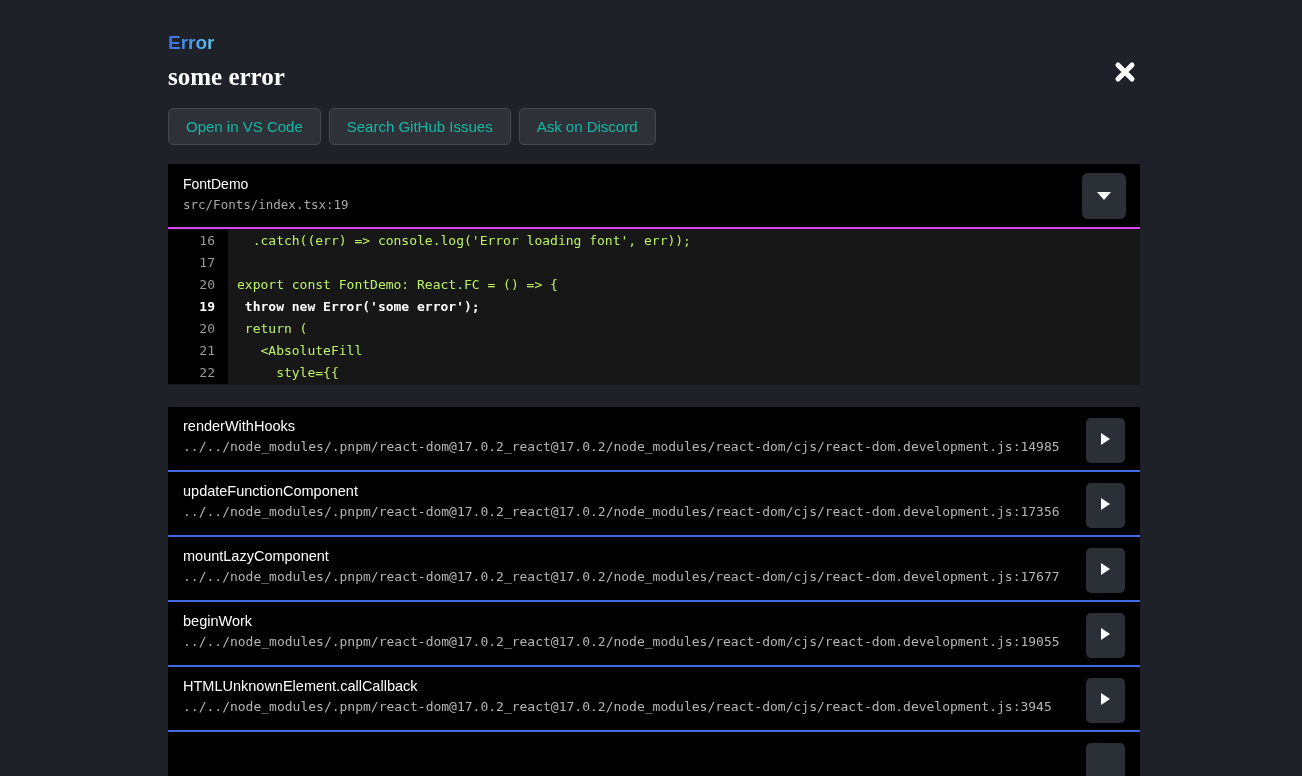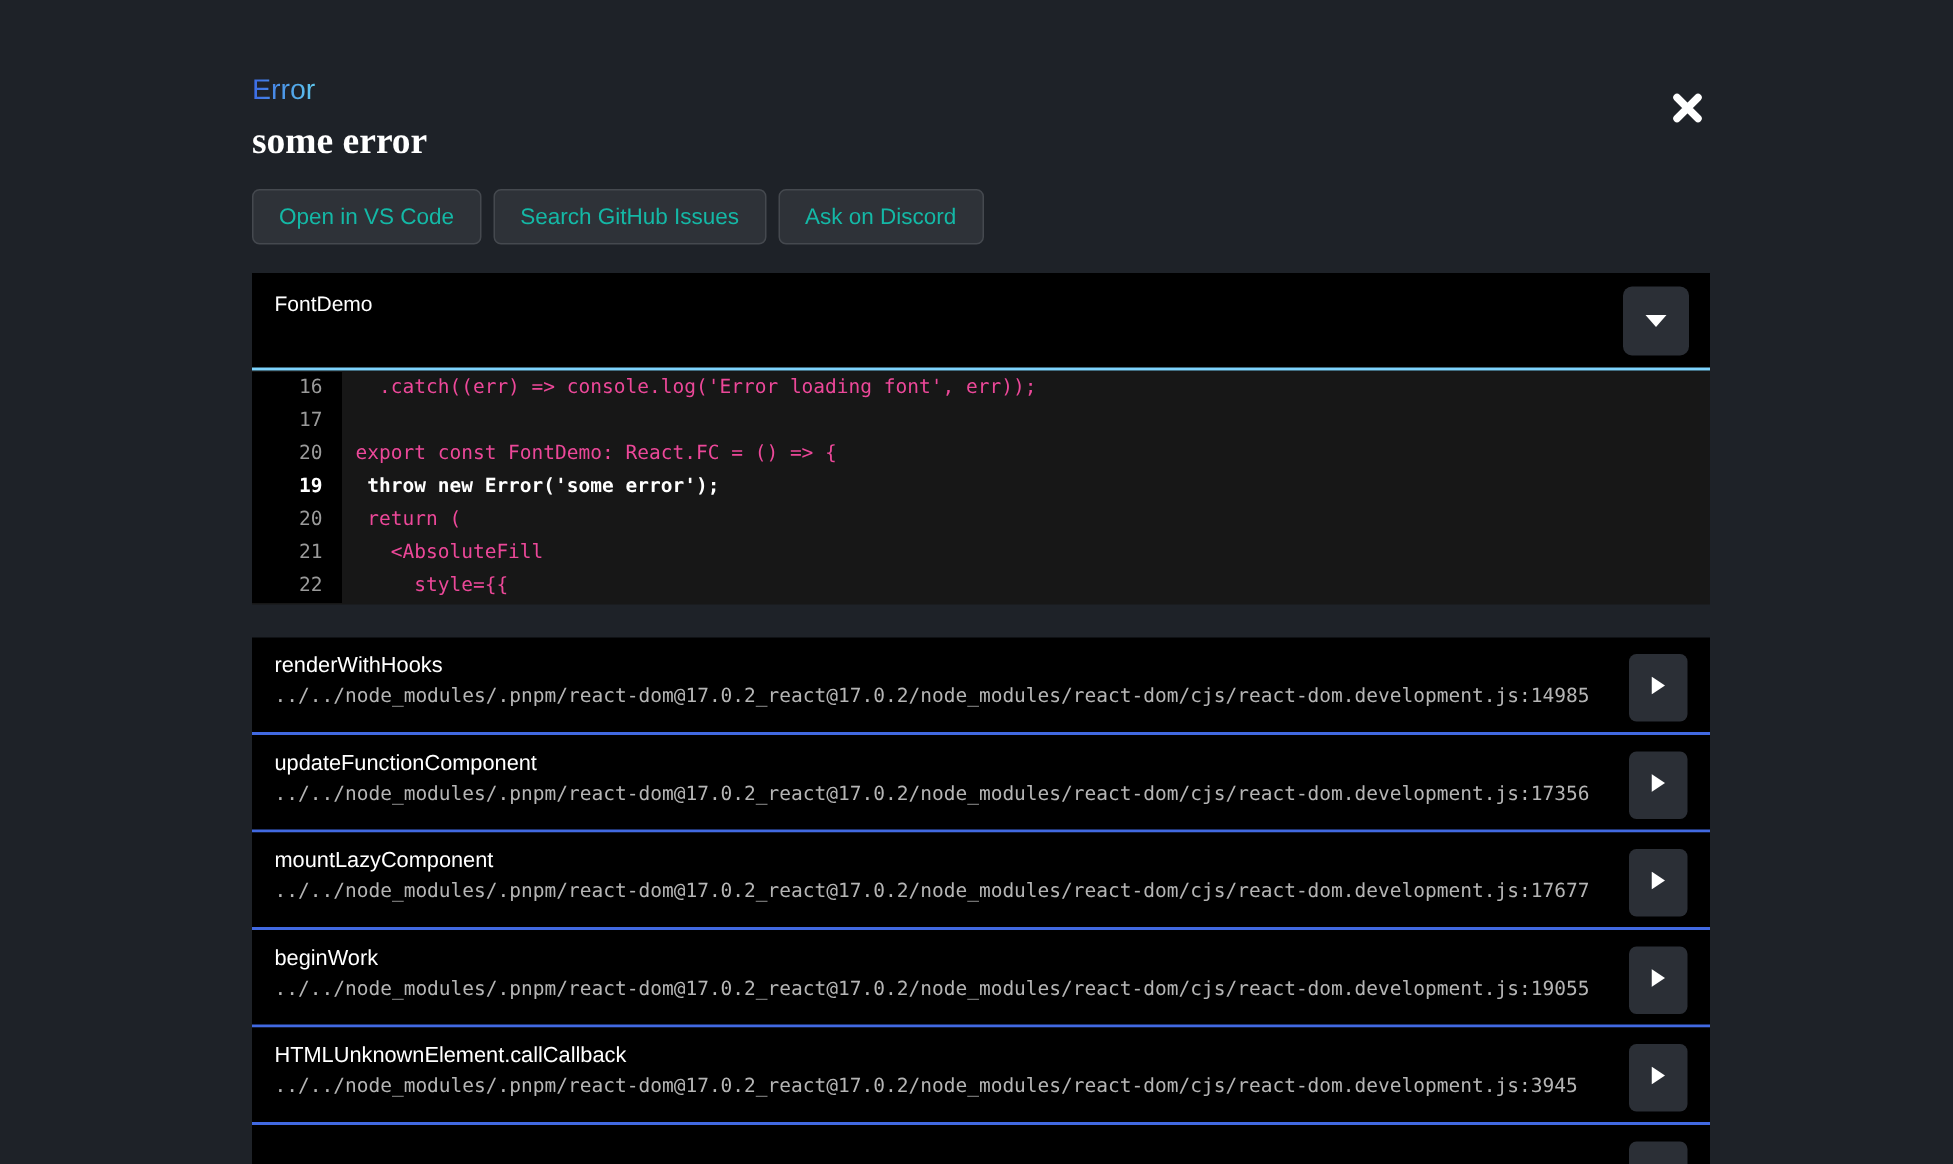--- a/index.html
+++ b/index.html
@@ -10,23 +10,23 @@
     position: relative;
   }
   .content {
     position: absolute;
     left: 168px;
     top: 0;
     width: 972px;
   }
   
   .error-label {
-    margin-top: 50px;
+    margin-top: 32px;
     font-size: 19px;
-    font-weight: normal;
+    font-weight: bold;
     background: linear-gradient(90deg, #3c6ae5 0%, #5ec7ee 100%);
     -webkit-background-clip: text;
     background-clip: text;
     color: transparent;
     display: inline-block;
   }
   .error-title {
     margin-top: 9px;
     font-size: 25px;
     font-weight: bold;
@@ -65,21 +65,21 @@
     white-space: nowrap;
   }
   
   .code-frame {
     margin-top: 19px;
     width: 972px;
   }
   .code-header {
     position: relative;
     background: #000000;
-    border-bottom: 2px solid #7dd3fc;
+    border-bottom: 2px solid #d946ef;
     padding: 12px 15px 11px 15px;
     height: 65px;
   }
   .code-title {
     color: #ffffff;
     font-size: 14px;
   }
   .code-location {
     margin-top: 5px;
     color: #a8a8a8;
@@ -113,21 +113,21 @@
   }
   .code-gutter {
     width: 60px;
     flex: 0 0 60px;
     background: #000000;
     color: #9a9a9a;
     text-align: right;
     padding-right: 13px;
   }
   .code-text {
-    color: #ec4899;
+    color: #bef264;
     white-space: pre;
     padding-left: 9px;
   }
   .code-row.hl .code-gutter { color: #ffffff; font-weight: bold; }
   .code-row.hl .code-text { color: #ffffff; font-weight: bold; }
   
   .stack-list {
     margin-top: 22px;
     width: 972px;
   }
@@ -182,20 +182,21 @@
 
   <div class="actions">
     <button class="action-btn">Open in VS Code</button>
     <button class="action-btn">Search GitHub Issues</button>
     <button class="action-btn">Ask on Discord</button>
   </div>
 
   <div class="code-frame">
     <div class="code-header">
       <div class="code-title">FontDemo</div>
+      <div class="code-location">src/Fonts/index.tsx:19</div>
       <button class="icon-btn">
         <span>
           <svg width="16" height="9" viewBox="0 0 16 9">
               <polygon points="1,0 15,0 8,8" fill="#ffffff"></polygon>
             </svg>
         </span>
       </button>
     </div>
     <div class="code-body">
       <div class="code-row">

